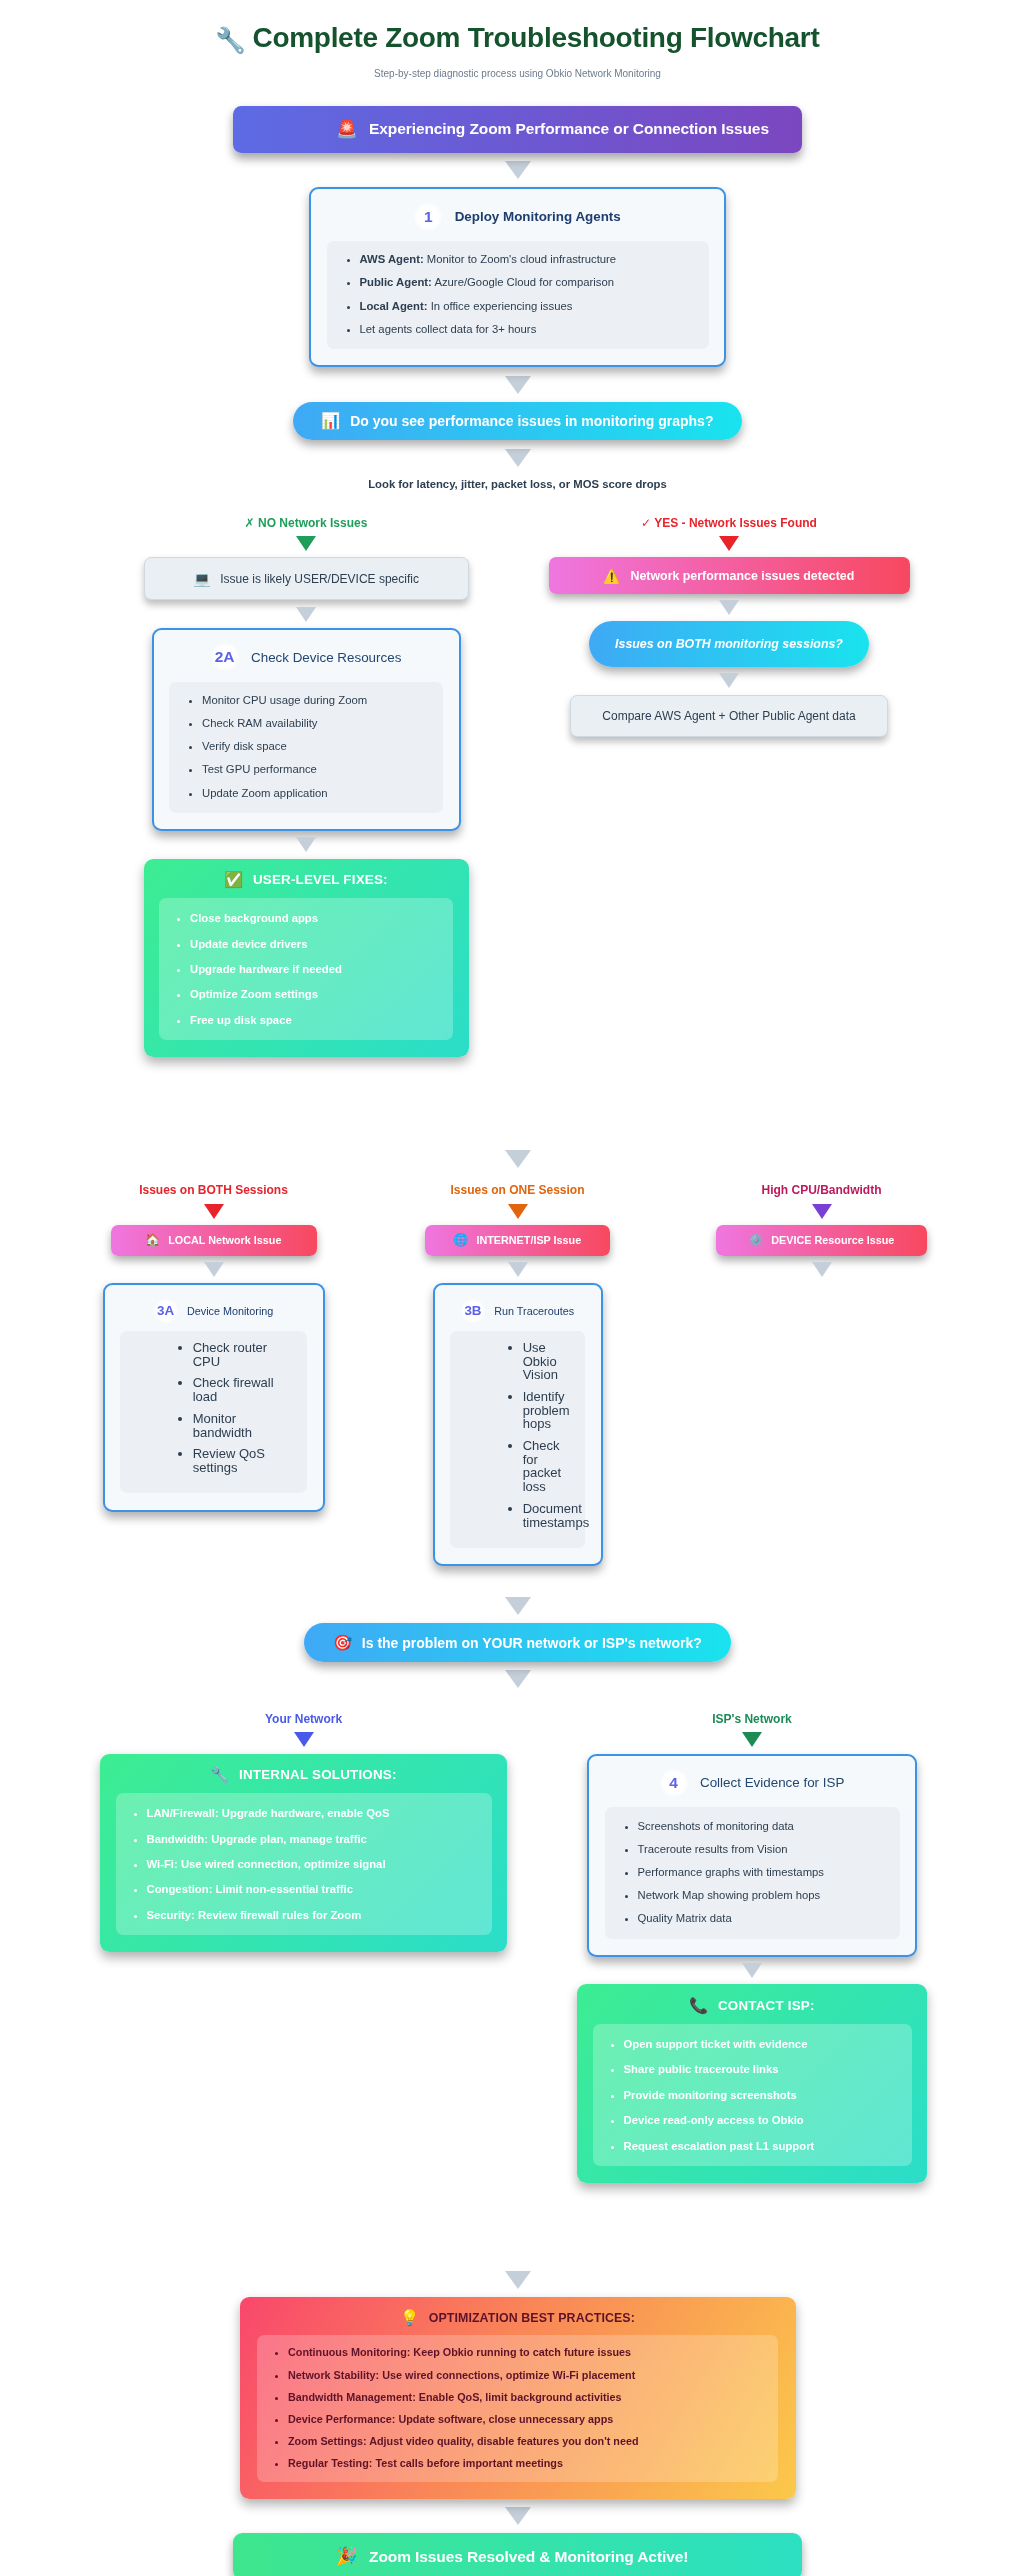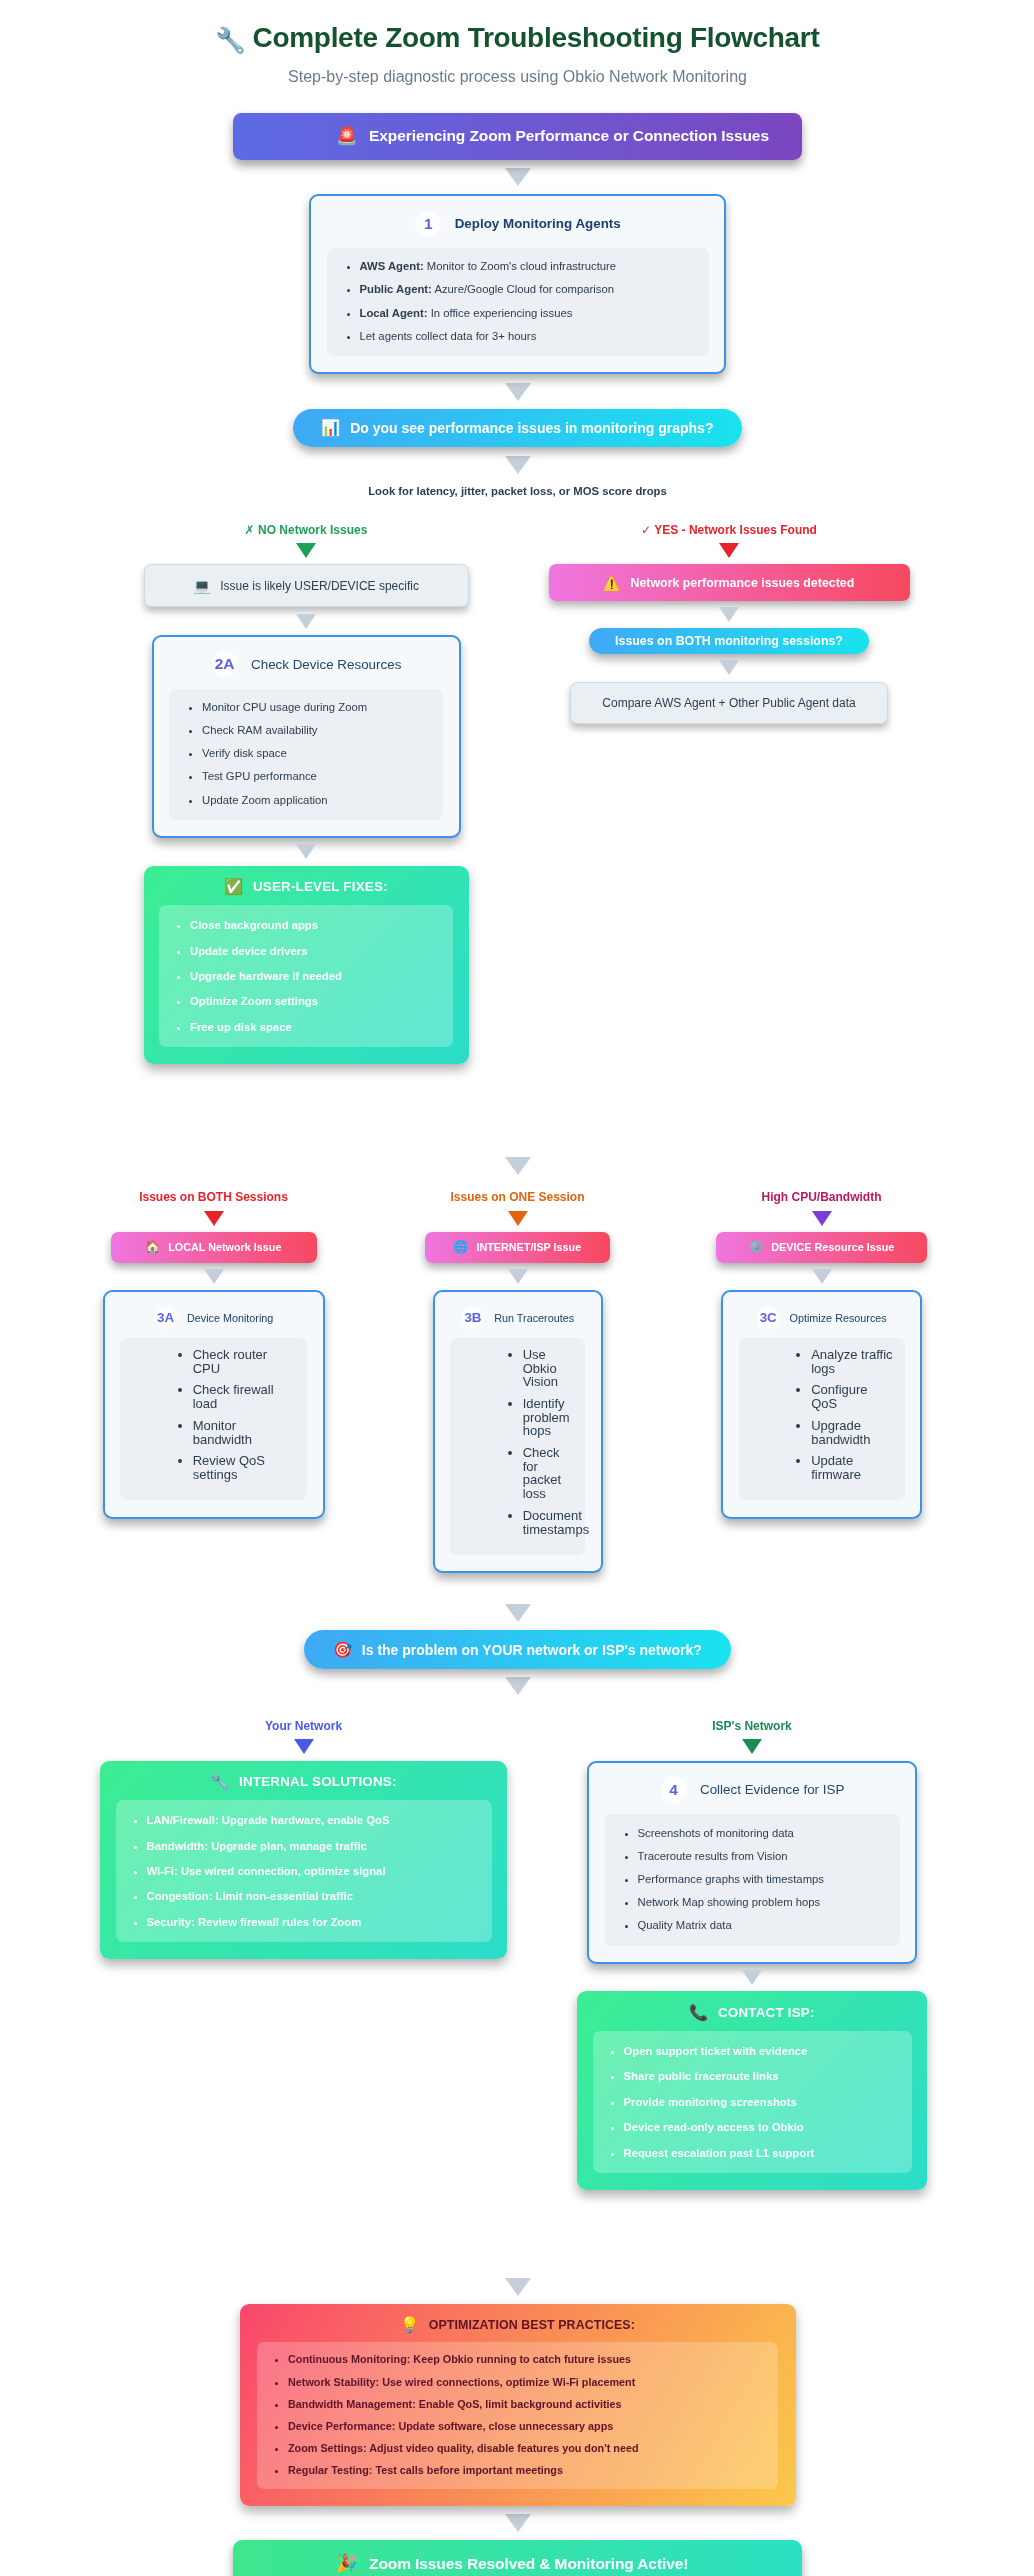--- a/index.html
+++ b/index.html
@@ -19,21 +19,21 @@
   .title {
     font-size: 28px;
     font-weight: bold;
     color: #14532d;
     letter-spacing: -0.3px;
     line-height: 1.1;
   }
   .title .wrench { font-size: 25px; margin-right: 6.2px; vertical-align: -2.1px; }
   .subtitle {
     margin-top: 13.4px;
-    font-size: 16px;
+    font-size: 10px;
     color: #6b7b8c;
     font-weight: normal;
   }
 
   
   .row { display:flex; justify-content:center; }
   .center-col { display:flex; flex-direction:column; align-items:center; }
 
   
   .arrow {
@@ -86,21 +86,21 @@
   .decision {
     display:flex; align-items:center;
     border-radius: 515px;
     background: linear-gradient(90deg, #3fa9f5 0%, #19e3ee 100%);
     box-shadow: 0 5.2px 9.3px rgba(0,0,0,0.32);
     color:#fff; font-weight:bold;
     padding: 11.3px 29px;
   }
   .decision .emoji { font-size: 15.5px; margin-right: 9.3px; line-height: 1; }
   .decision .txt { font-size: 14px; }
-  .decision-sm { padding: 6px 26px; }
+  .decision-sm { padding: 16px 26px; font-style: italic; }
   .decision-sm .txt { font-size: 12.4px; }
 
   
   .hint { font-size: 11.3px; font-weight: bold; color:#2c3e50; text-align:center; margin: 11.3px 0 0; }
 
   
   .branch-label { font-size: 12px; font-weight:bold; text-align:center; }
 
   
   .neutral {
@@ -370,34 +370,20 @@
     </div>
 
     <div class="center-col" style="width:268px;">
       <div class="branch-label" style="color:#be185d;">High CPU/Bandwidth</div>
       <div class="arrow sm purple"></div>
       <div class="alert alert-sm" style="width:211px;">
         <span class="emoji">⚙️</span>
         <span class="txt">DEVICE Resource Issue</span>
       </div>
       <div class="arrow sm"></div>
-      <div class="step step-sm" style="width:201px;">
-        <div class="step-head">
-          <span class="step-num">3C</span>
-          <span class="step-title">Optimize Resources</span>
-        </div>
-        <div class="step-body">
-          <ul>
-            <li>Analyze traffic logs</li>
-            <li>Configure QoS</li>
-            <li>Upgrade bandwidth</li>
-            <li>Update firmware</li>
-          </ul>
-        </div>
-      </div>
     </div>
   </div>
 
   <div class="arrow" style="margin-top:31px;"></div>
 
   <div class="row">
     <div class="decision">
       <span class="emoji">🎯</span>
       <span class="txt">Is the problem on YOUR network or ISP's network?</span>
     </div>

